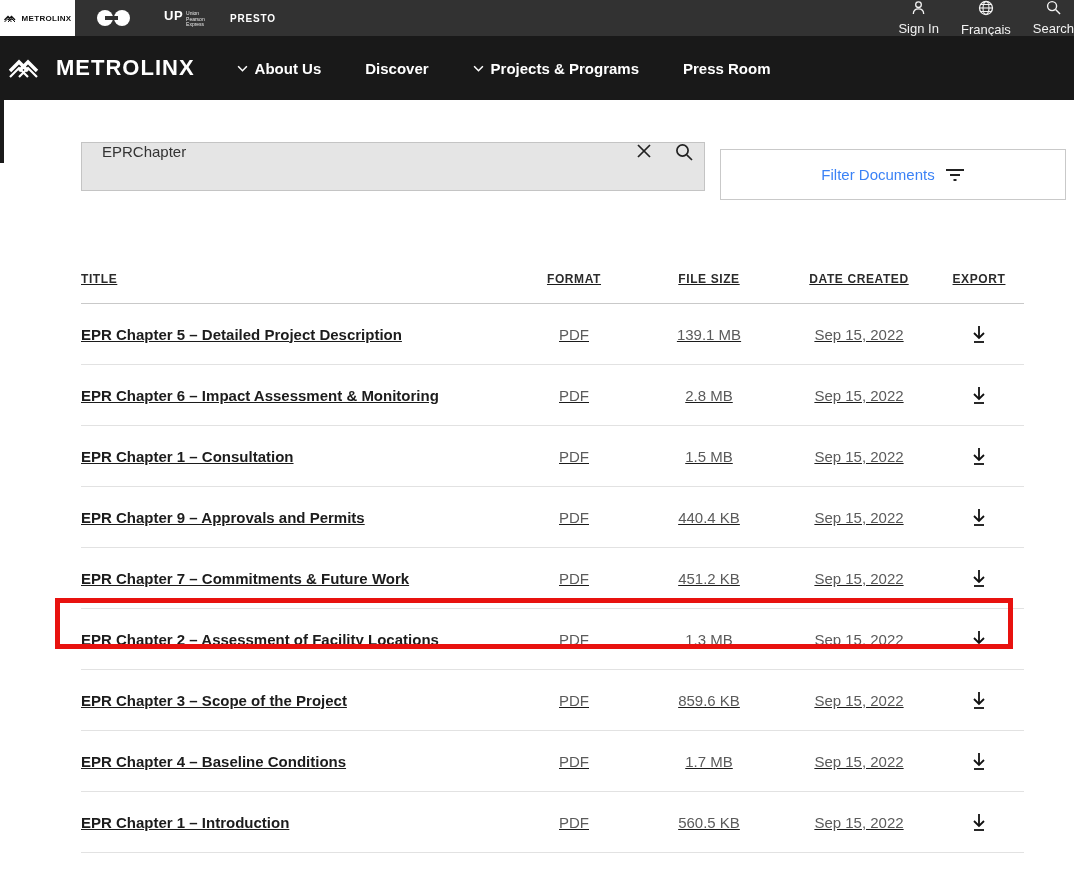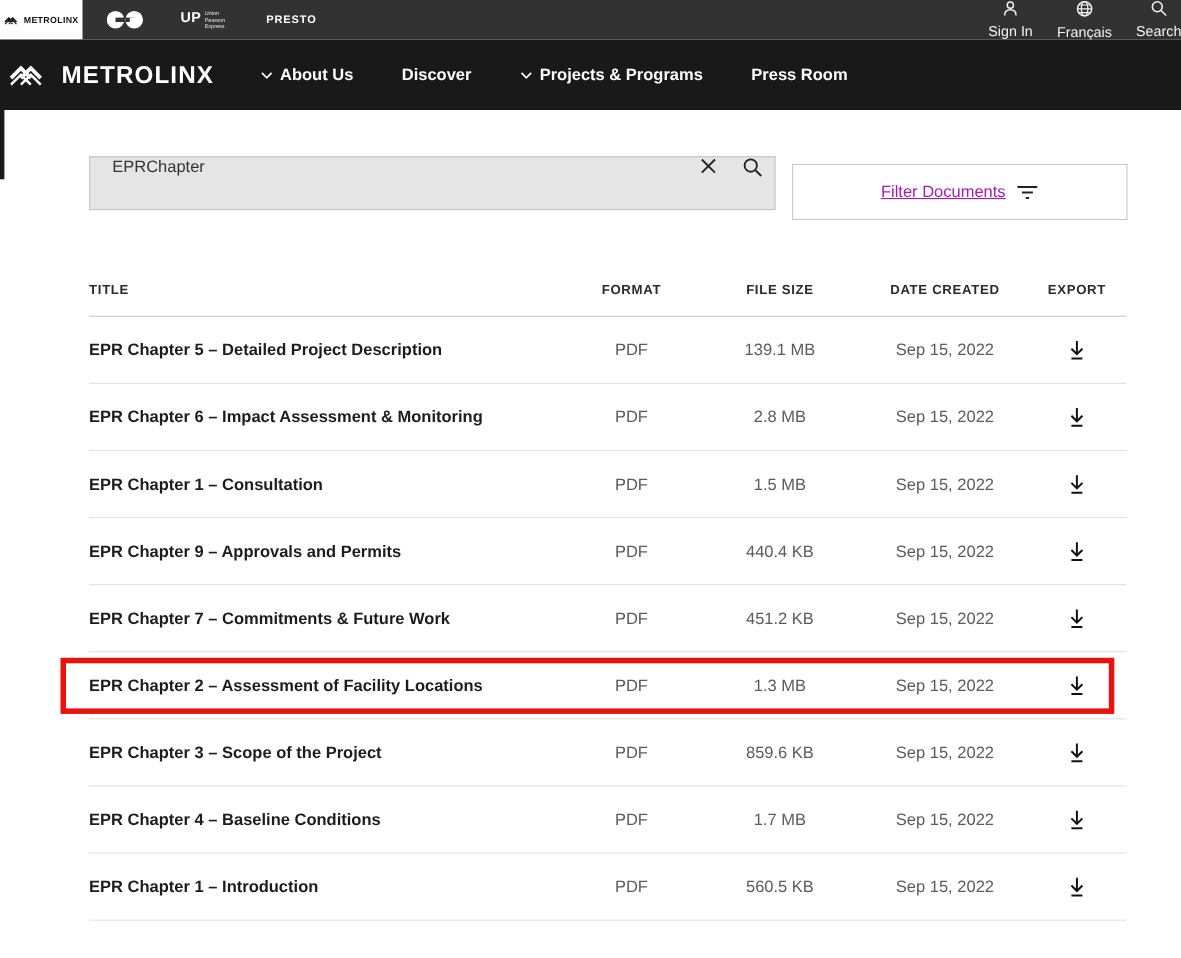--- a/index.html
+++ b/index.html
@@ -18,21 +18,21 @@
     width:75px; height:36px; background:#ffffff; display:flex;
     align-items:center; justify-content:center; gap:3px;
   }
   .brand-tab .mini-logo { width:15px; height:9px; }
   .brand-tab .mini-label { font-size:8px; font-weight:bold; letter-spacing:.3px; color:#111; }
   .brand-item { display:flex; align-items:center; color:#fff; }
   .brand-go { margin-left:22px; }
   .brand-up { margin-left:33px; display:flex; align-items:flex-start; gap:3px; }
   .brand-up .up-word { font-size:13px; font-weight:bold; letter-spacing:.5px; }
   .brand-up .up-sub { font-size:5px; line-height:1.15; width:26px; color:#e8e8e8; padding-top:3px; }
-  .brand-presto { margin-left:30px; font-size:10px; font-weight:bold; letter-spacing:.8px; }
+  .brand-presto { margin-left:18px; font-size:10px; font-weight:bold; letter-spacing:.8px; }
   .topbar-right {
     margin-left:auto; display:flex; align-items:center; gap:22px;
     color:#f2f2f2; font-size:13px; white-space:nowrap;
   }
   .topbar-link { display:flex; align-items:center; gap:6px; cursor:pointer;flex-direction:column; }
   .topbar-link svg { display:block; }
 
   
   .mainnav {
     position:absolute; top:36px; left:0; width:1074px; height:64px;
@@ -50,27 +50,27 @@
   .search-box {
     position:absolute; left:81px; top:142px; width:624px; height:49px;
     border:1px solid #c4c4c4; background:#e5e5e5; display:flex; align-items:flex-start;
   }
   .search-box input {
     flex:1; border:none; outline:none; font-family:"Liberation Sans", sans-serif;
     font-size:15px; color:#333; padding-left:20px; background:transparent;
   }
   .search-box .icon-btn { width:40px; display:flex; justify-content:center; cursor:pointer; }
   .filter-btn {
-    position:absolute; left:720px; top:149px; width:305px; height:51px;
+    position:absolute; left:720px; top:149px; width:346px; height:51px;
     border:1px solid #c9c9c9; background:#fff; display:flex; align-items:center;
-    justify-content:center; gap:10px; font-size:15px; color:#a21caf; cursor:pointer;text-decoration:underline;
+    justify-content:center; gap:10px; font-size:15px; color:#3b82f6; cursor:pointer;
   }
 
   
-  .doc-table { position:absolute; left:81px; top:238px; width:943px; }
+  .doc-table { position:absolute; left:81px; top:254px; width:943px;text-decoration:underline; }
   .t-head {
     display:grid; grid-template-columns:433px 120px 150px 150px 90px;
     align-items:center; height:50px; border-bottom:1px solid #c9c9c9;
   }
   .t-head span {
     font-size:12px; font-weight:bold; letter-spacing:.6px; color:#2b2b2b;
   }
   .t-head span:nth-child(n+2) { text-align:center; }
   .t-row {
     display:grid; grid-template-columns:433px 120px 150px 150px 90px;

